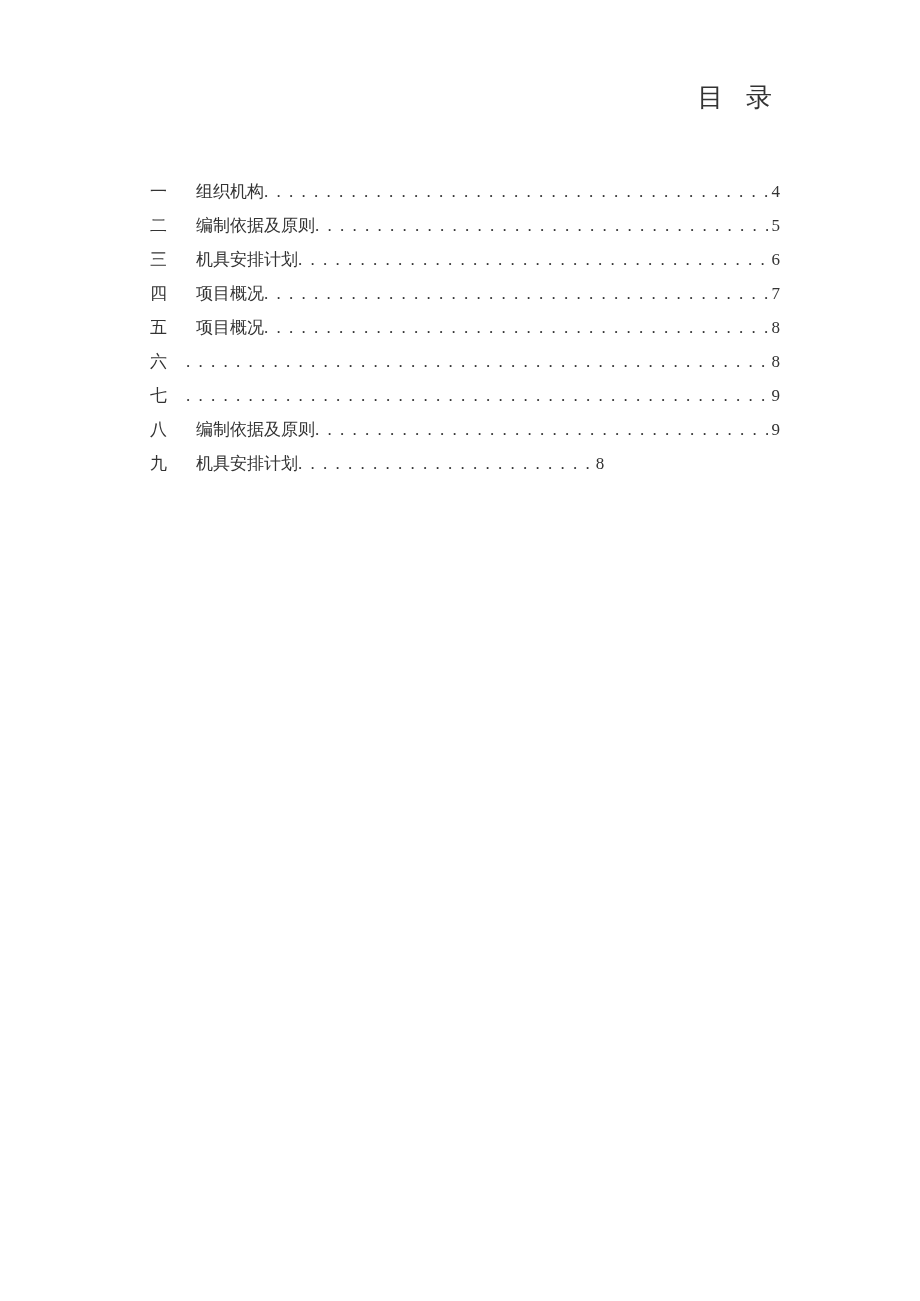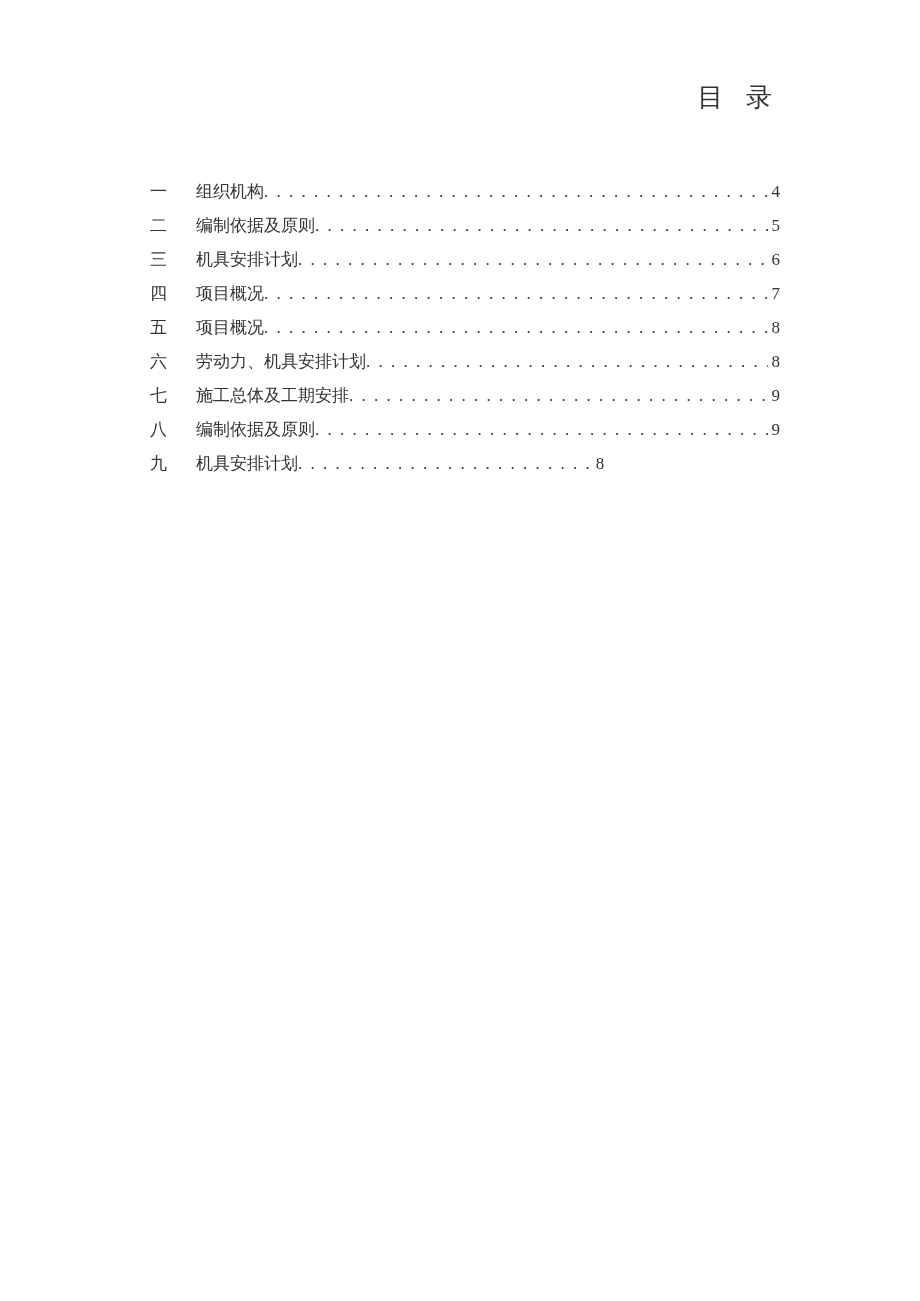--- a/index.html
+++ b/index.html
@@ -94,28 +94,26 @@
 
     <div class="toc-entry">
       <span class="toc-num">五</span>
       <span class="toc-label">项目概况</span>
       <span class="toc-dots">. . . . . . . . . . . . . . . . . . . . . . . . . . . . . . . . . . . . . . . . . . . . . . . . . . . . . . . . . . . . . . . . . . . . . . . . . . . . . . . .</span>
       <span class="toc-page">8</span>
     </div>
 
     <div class="toc-entry">
       <span class="toc-num">六</span>
-      <span class="toc-label">劳动力、机具安排计划</span>
       <span class="toc-dots">. . . . . . . . . . . . . . . . . . . . . . . . . . . . . . . . . . . . . . . . . . . . . . . . . . . . . . . . . . . . . . . . . . . . . . . . . . . . . . . .</span>
       <span class="toc-page">8</span>
     </div>
 
     <div class="toc-entry">
       <span class="toc-num">七</span>
-      <span class="toc-label">施工总体及工期安排</span>
       <span class="toc-dots">. . . . . . . . . . . . . . . . . . . . . . . . . . . . . . . . . . . . . . . . . . . . . . . . . . . . . . . . . . . . . . . . . . . . . . . . . . . . . . . .</span>
       <span class="toc-page">9</span>
     </div>
 
     <div class="toc-entry">
       <span class="toc-num">八</span>
       <span class="toc-label">编制依据及原则</span>
       <span class="toc-dots">. . . . . . . . . . . . . . . . . . . . . . . . . . . . . . . . . . . . . . . . . . . . . . . . . . . . . . . . . . . . . . . . . . . . . . . . . . . . . . . .</span>
       <span class="toc-page">9</span>
     </div>

